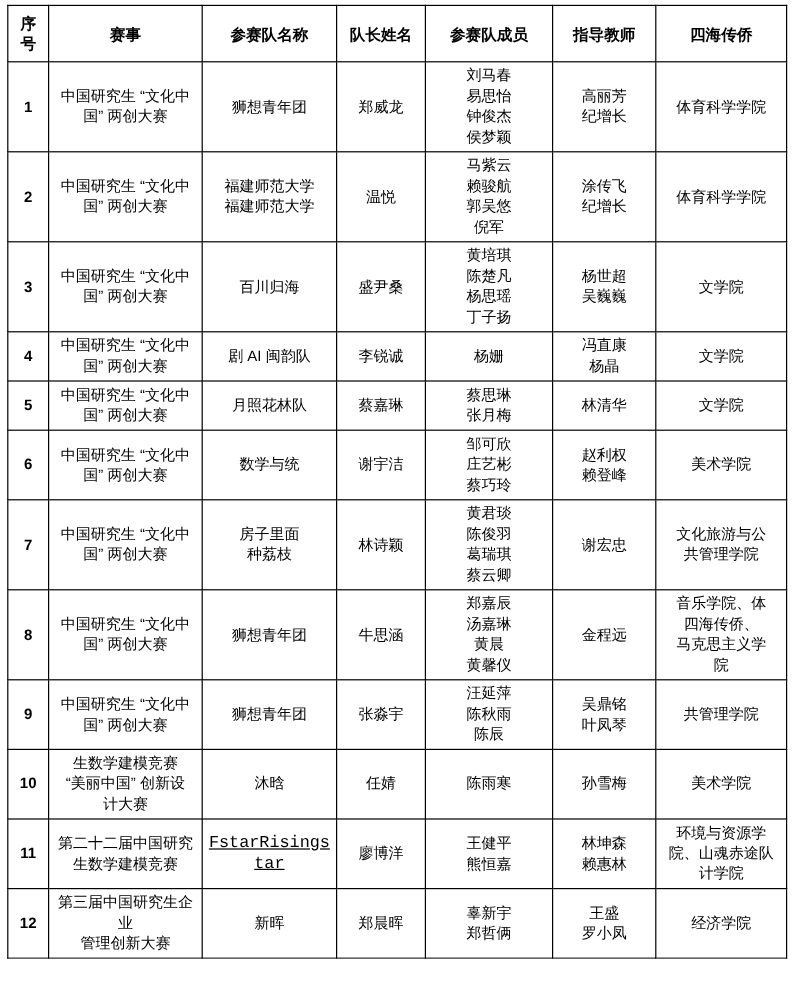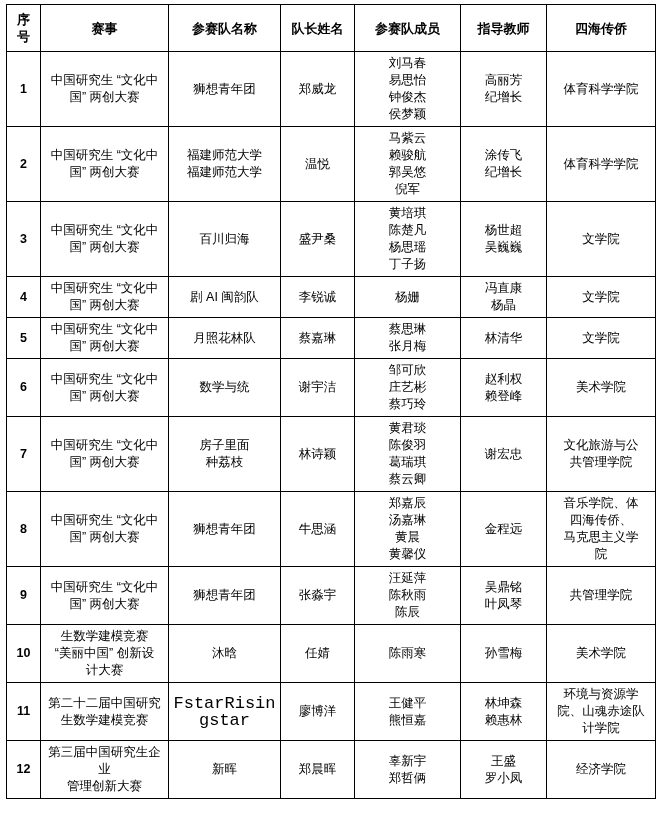--- a/index.html
+++ b/index.html
@@ -51,21 +51,22 @@
   td.no-cell {
     font-weight: bold;
     font-size: 13px;
   }
   td.event-cell {
     font-size: 12.5px;
     line-height: 18px;
   }
   .mono-underline {
     font-family: "Liberation Mono", monospace;
-    font-size: 17px;
+    text-decoration: underline;
+    font-size: 14px;
     letter-spacing: 0;
   }
 </style>
 </head>
 <body>
 
 <div class="sheet">
   <table class="roster">
     <colgroup>
       <col class="col-no">

